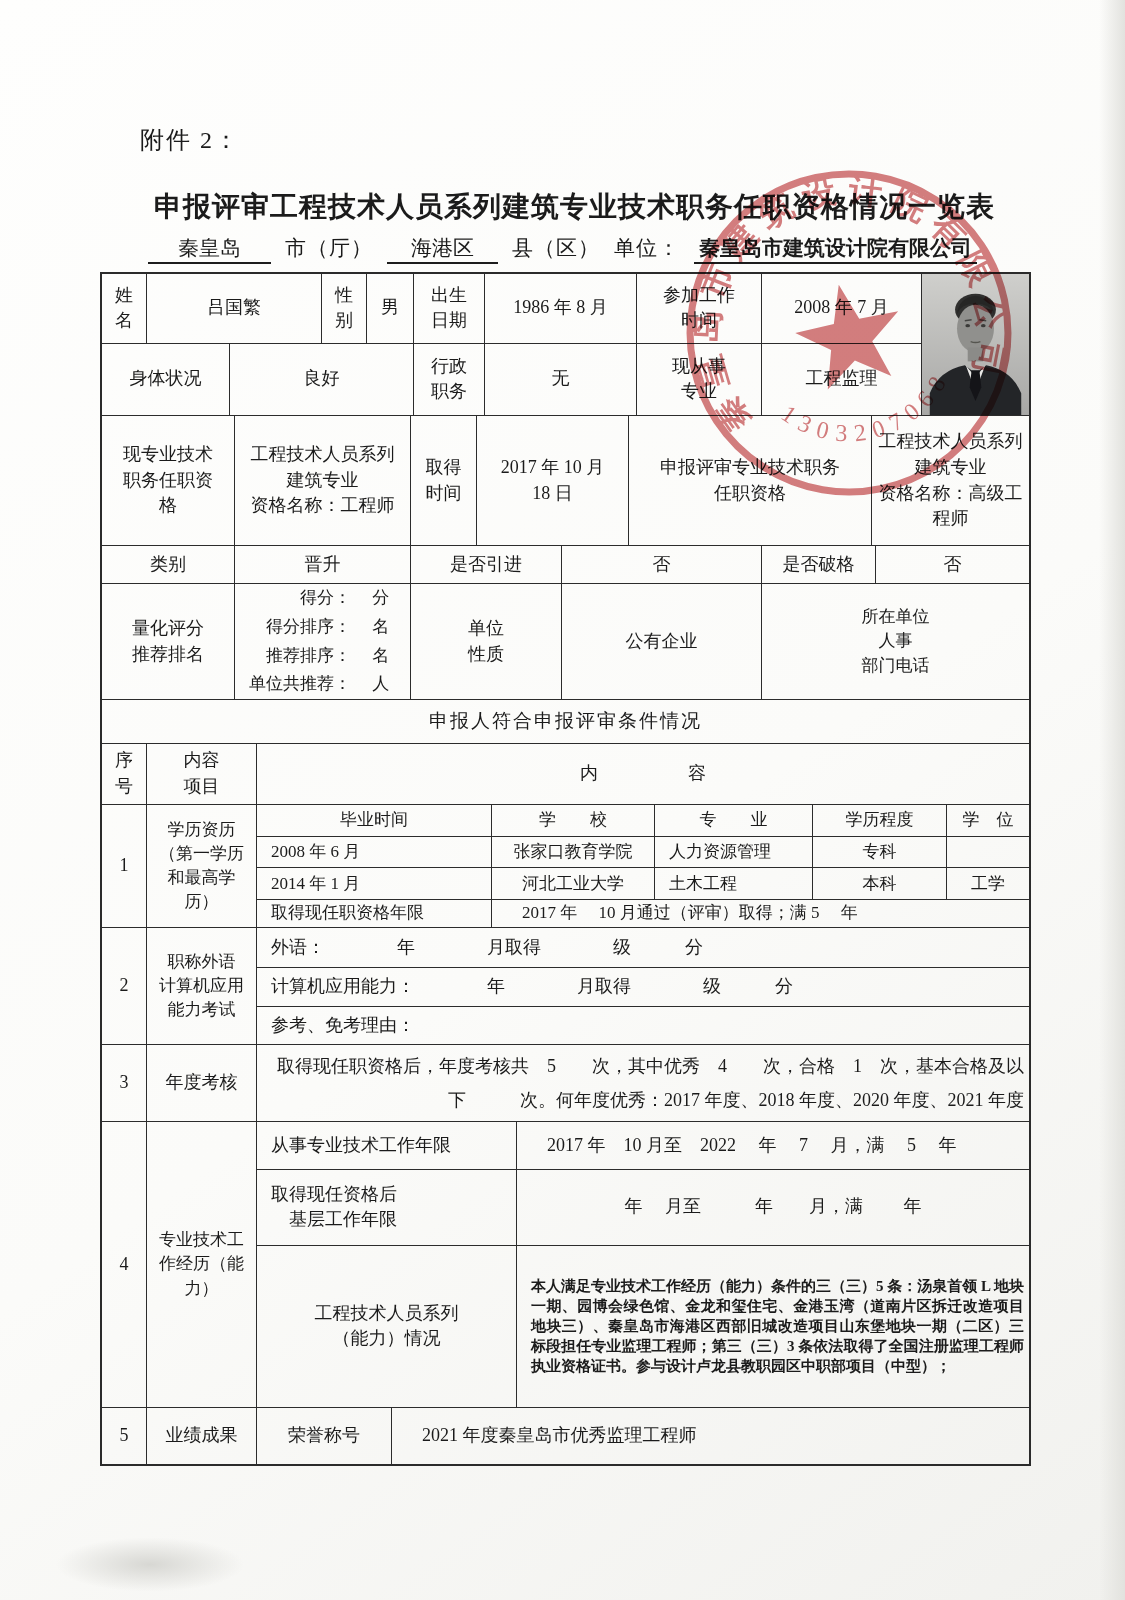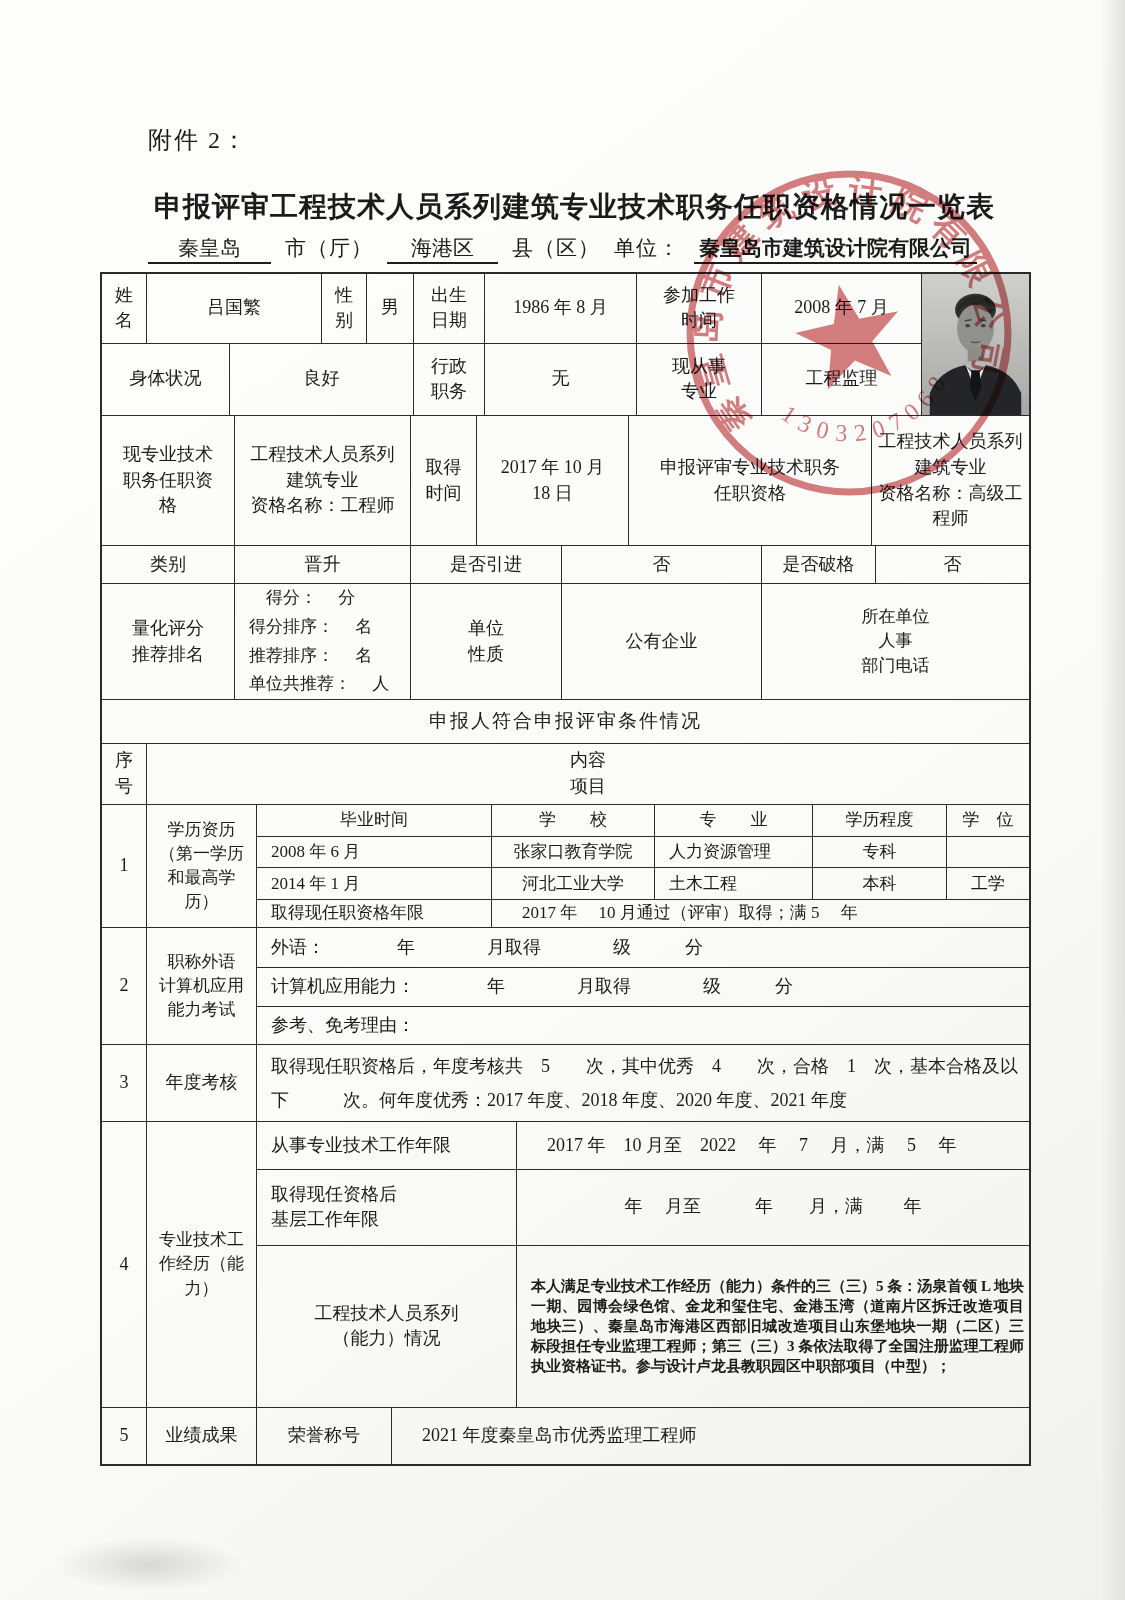--- a/index.html
+++ b/index.html
@@ -17,21 +17,21 @@
   }
   .sheet::before {
     content: ""; position: absolute; left: 55px; bottom: 8px; width: 190px; height: 55px;
     background: radial-gradient(ellipse at center, #d7d7d3 0%, transparent 70%);
   }
   .sheet::after {
     content: ""; position: absolute; right: 0; top: 0; bottom: 0; width: 26px;
     background: linear-gradient(to right, transparent, #e2e2de);
   }
   .attachment {
-    position: absolute; left: 148px; top: 124px;
+    position: absolute; left: 140px; top: 124px;
     font-size: 24px; letter-spacing: 2px;
   }
   .doc-title {
     position: absolute; left: 12px; top: 188px; width: 100%;
     text-align: center; font-size: 28px; font-weight: 700; letter-spacing: 1px;
   }
   .subtitle {
     position: absolute; left: 0; top: 234px; width: 100%;
     display: flex; justify-content: center; align-items: baseline; gap: 14px;
     font-size: 21px;
@@ -55,21 +55,21 @@
   .colgrp:last-child { flex: 1 1 0; border-right: none; }
   .colgrp > .r:last-child { border-bottom: none; }
   .cell {
     flex: 0 0 auto;
     display: flex; align-items: center; justify-content: center;
     text-align: center; white-space: pre-wrap;
     border-right: 1.6px solid #2c2c2c;
     padding: 2px 5px; overflow: hidden;
   }
   .cell:last-child { flex: 1 1 0; border-right: none; }
-  .left { justify-content: flex-start; text-align: left; padding-left: 14px; }
+  .left { justify-content: flex-start; text-align: right; padding-left: 14px; }
   .pad30 { padding-left: 30px; }
   .just { text-align: justify; }
   .fs17 { font-size: 17px; }
   .fs175 { font-size: 15px; line-height: 1.34; font-weight: bold; }
   .lh17 { line-height: 1.7; }
   .lh19 { line-height: 1.9; }
   .sec { font-size: 19px; letter-spacing: 2px; }
   .photo-cell { padding: 0; }
   .photo-cell svg { display: block; width: 100%; height: 100%; }
 
@@ -195,20 +195,21 @@
 
     <div class="r" style="height:44px">
       <div class="cell sec">申报人符合申报评审条件情况</div>
     </div>
 
     <div class="r" style="height:61px">
       <div class="cell" style="flex-basis:45px">序
 号</div>
       <div class="cell" style="flex-basis:110px">内容
 项目</div>
+      <div class="cell">内　　　　　容</div>
     </div>
 
     <div class="r" style="height:123px">
       <div class="cell" style="flex-basis:45px">1</div>
       <div class="cell fs17" style="flex-basis:110px">学历资历
 （第一学历
 和最高学
 历）</div>
       <div class="colgrp">
         <div class="r fs17" style="height:32px">

